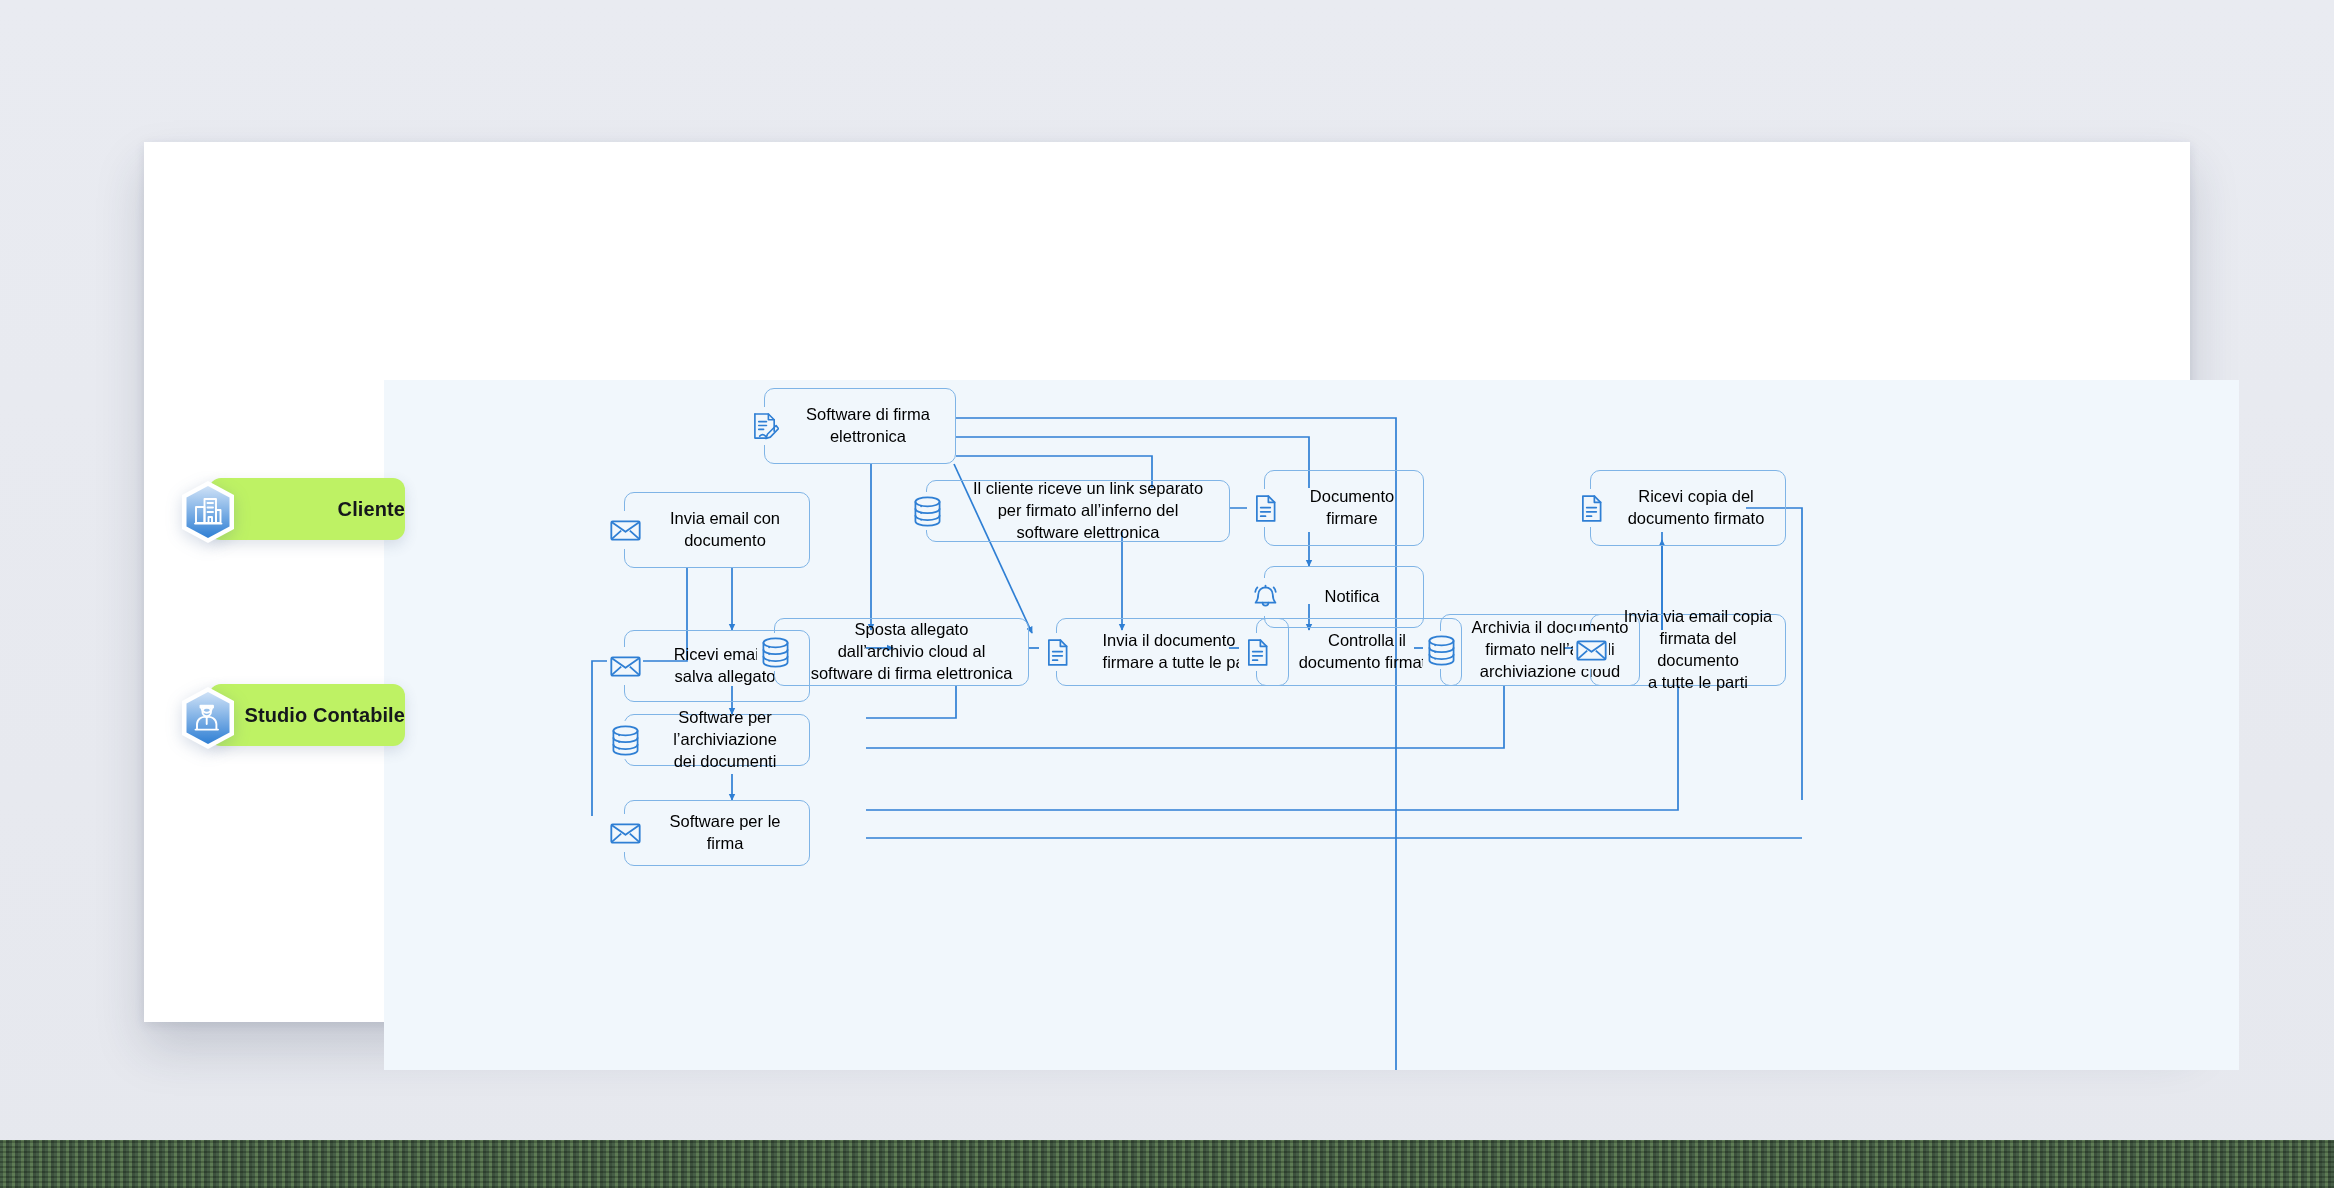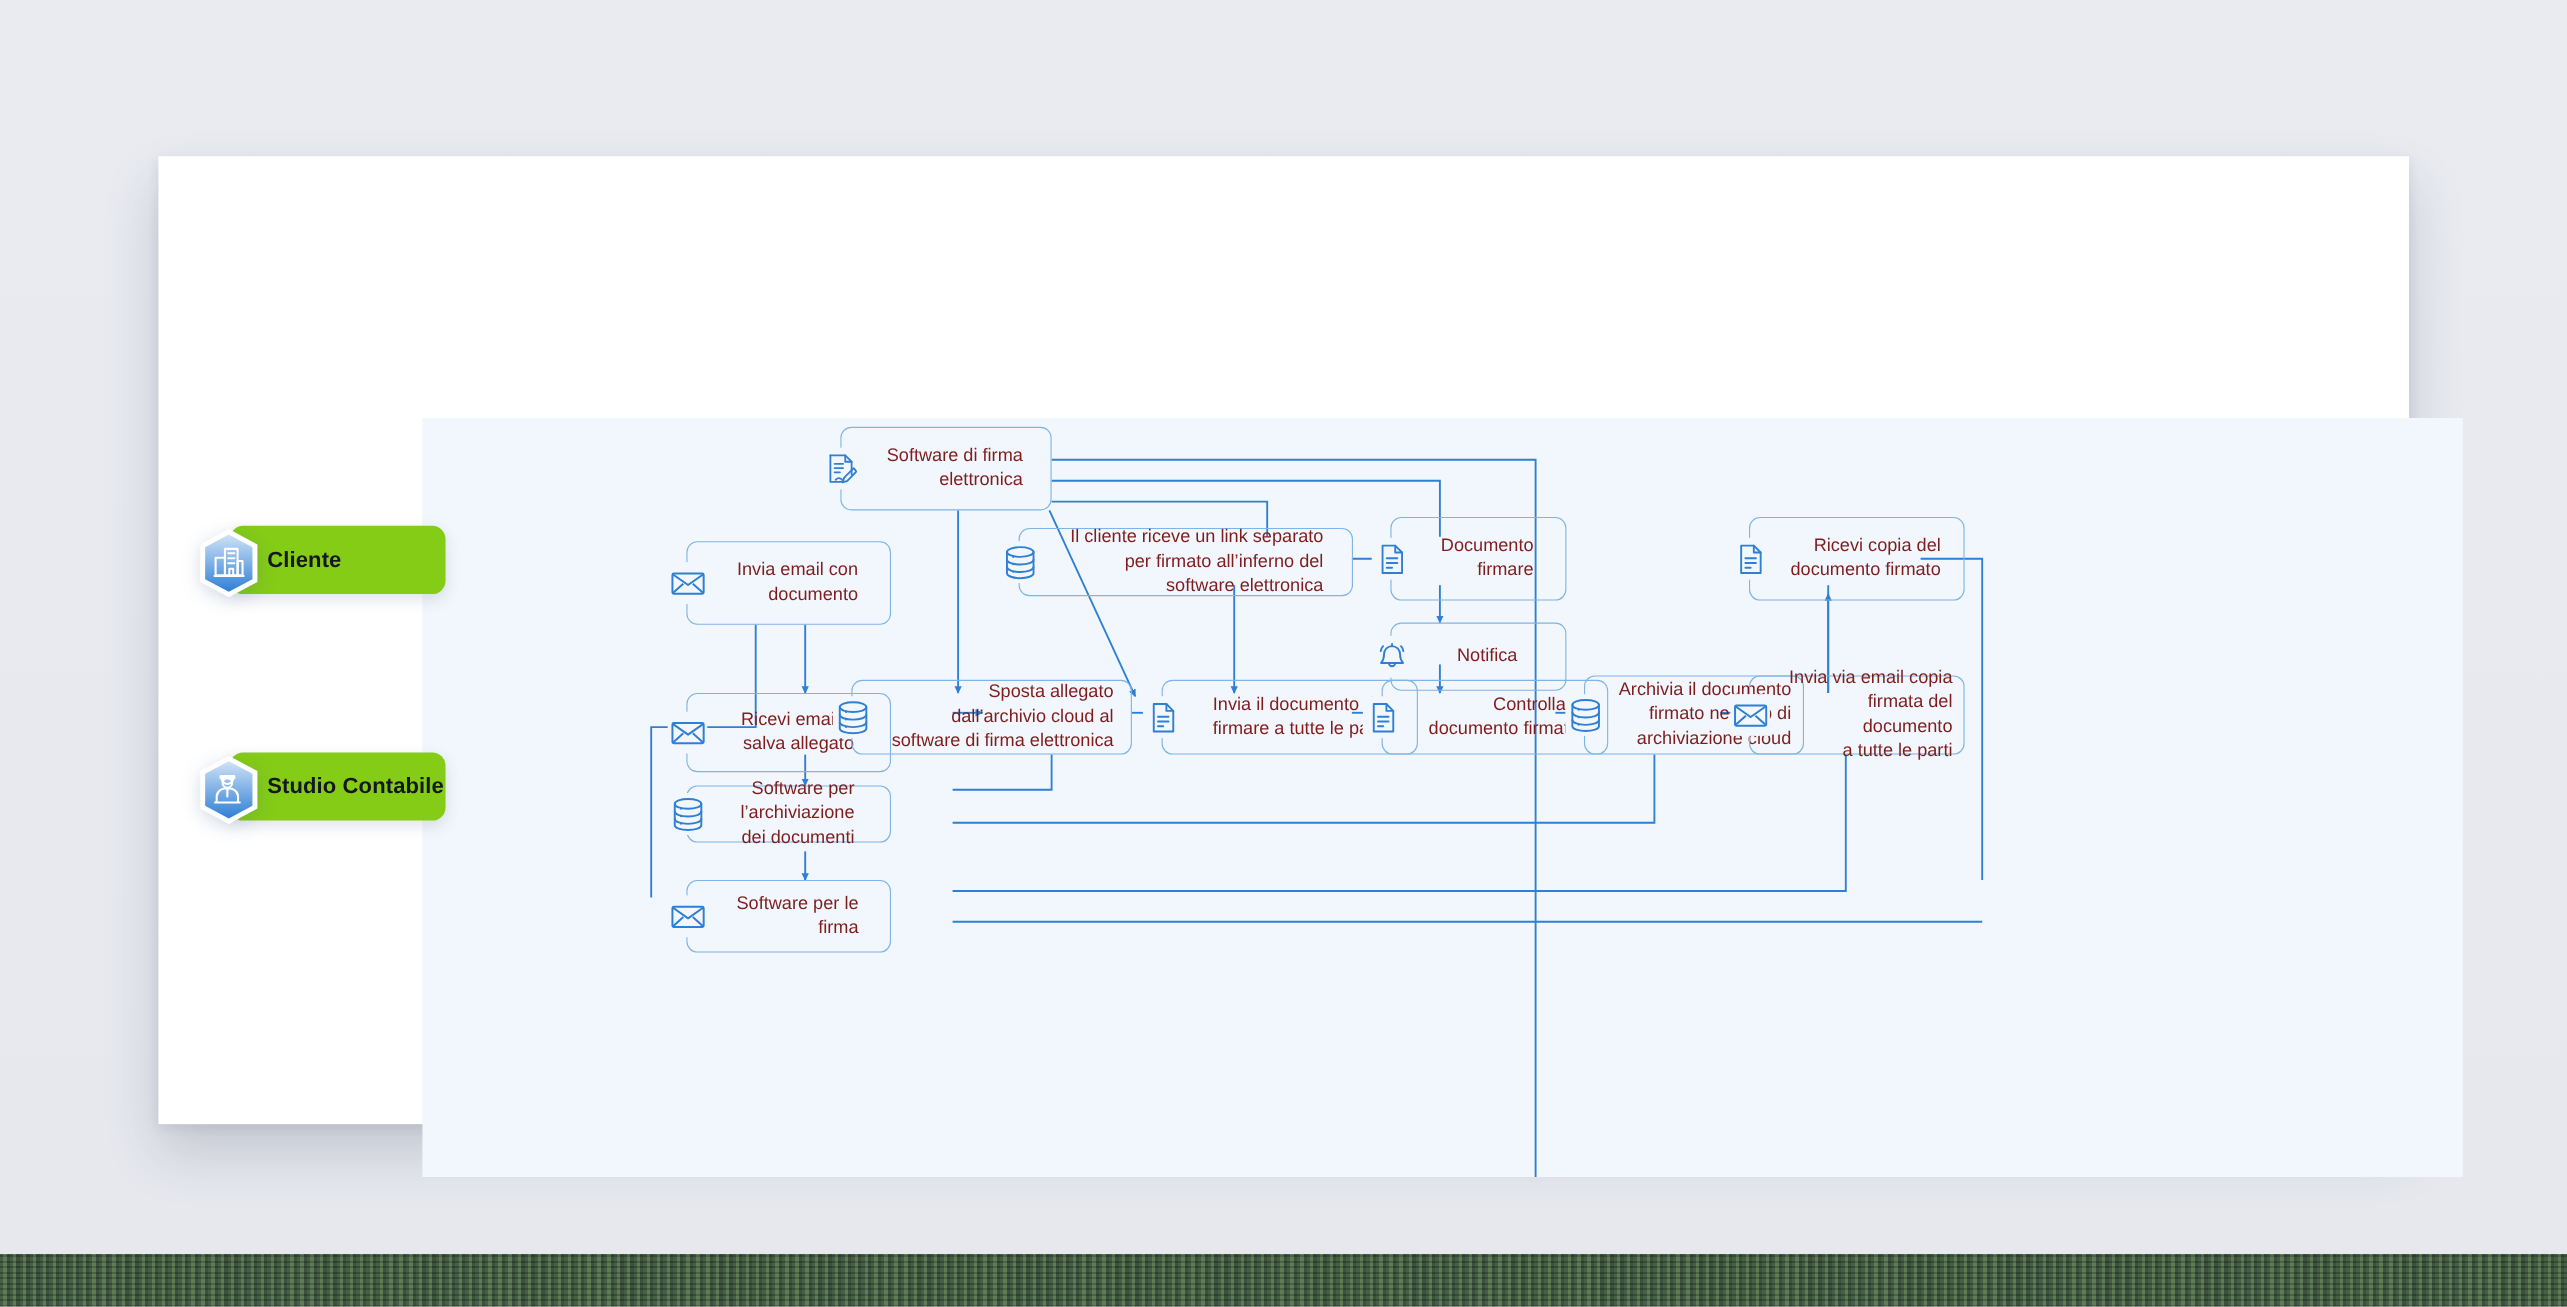--- a/index.html
+++ b/index.html
@@ -60,26 +60,26 @@
     position: absolute;
     display: flex;
     align-items: center;
     height: 62px;
   }
   .lane-pill {
     position: absolute;
     left: 30px; top: 0;
     height: 62px;
     width: 196px;
-    background: #84cc16;
+    background: #bef264;
     border-radius: 12px;
     box-shadow: 0 5px 14px rgba(60,80,120,.16);
     display: flex;
     align-items: center;
-    justify-content: flex-start;
+    justify-content: flex-end;
     padding-left: 34px;
     box-sizing: border-box;
   }
   .lane-label {
     font-size: 20px;
     font-weight: bold;
     color: #15171c;
     letter-spacing: .1px;
     white-space: nowrap;
   }
@@ -99,22 +99,22 @@
     border-radius: 10px;
     background: transparent;
     display: flex;
     align-items: center;
     justify-content: center;
     z-index: 2;
   }
   .node .label {
     font-size: 16.5px;
     line-height: 1.32;
-    color: #7f1d1d;
-    text-align: right;
+    color: #000000;
+    text-align: center;
     padding: 0 10px 0 26px;
     white-space: pre-line;
   }
   .node .nicon {
     position: absolute;
     left: -18px;
     top: 50%;
     transform: translateY(-50%);
     width: 36px; height: 38px;
     background: #f1f7fc;

